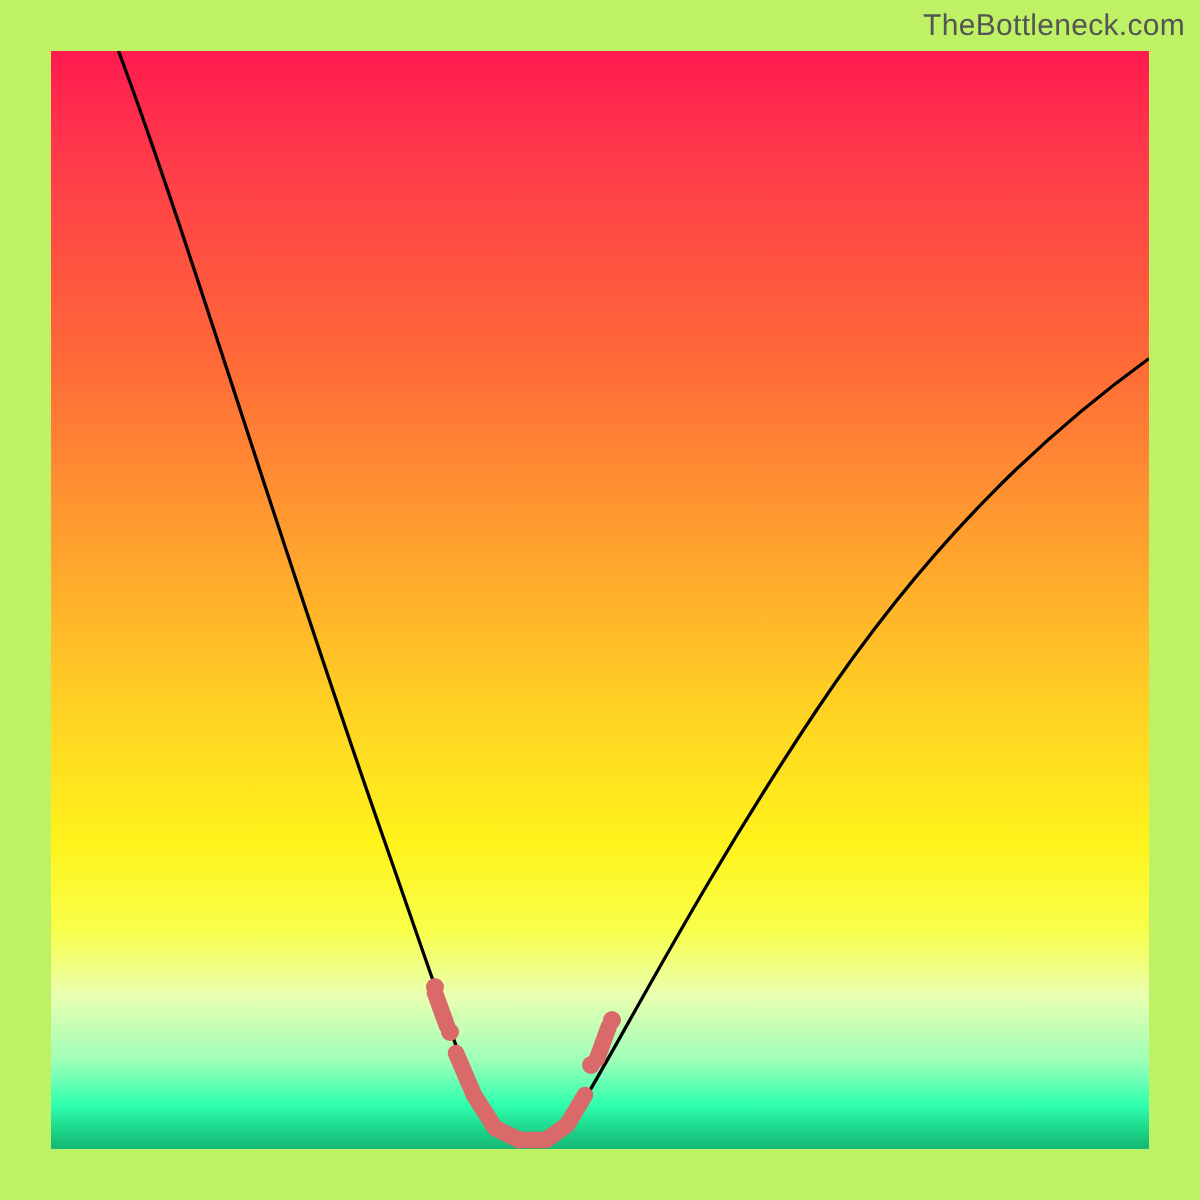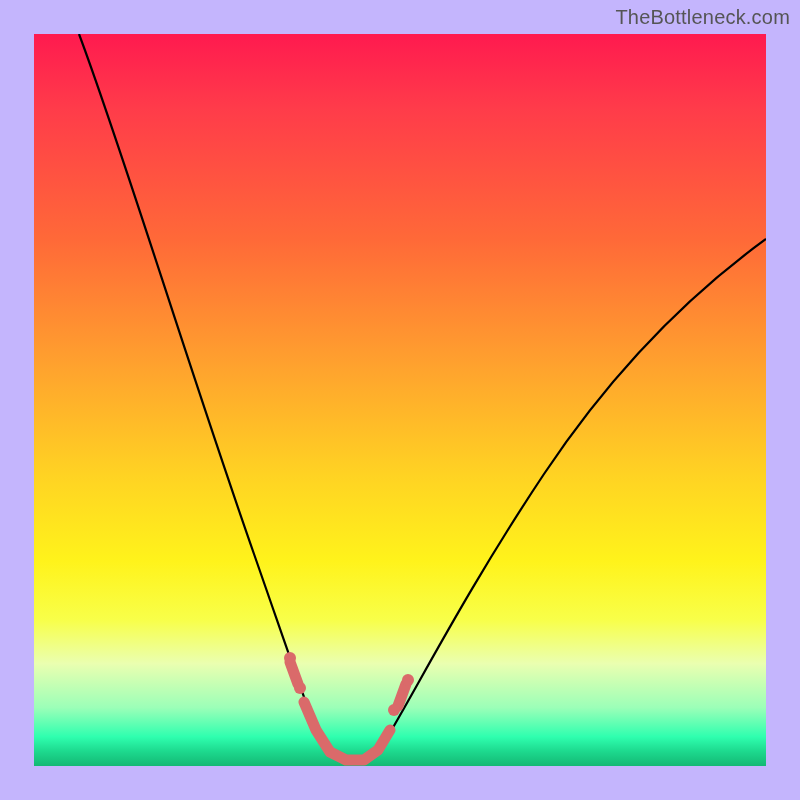--- a/index.html
+++ b/index.html
@@ -8,21 +8,21 @@
     width: 800px;
     height: 800px;
     background: #000;
     overflow: hidden;
     font-family: Arial, Helvetica, sans-serif;
   }
   .frame {
     position: absolute;
     left: 0; top: 0;
     width: 800px; height: 800px;
-    background: #c4b5fd;
+    background: #bef264;
     text-align: center;
   }
   .plot {
     position: absolute;
     left: 34px;
     top: 34px;
     width: 732px;
     height: 732px;
     
     background: linear-gradient(

